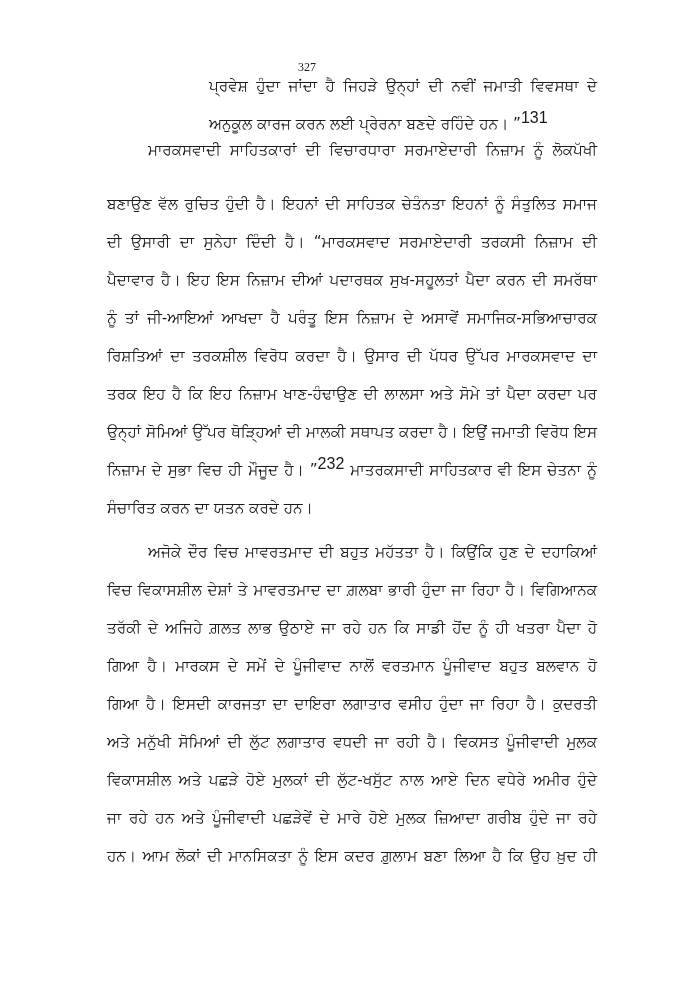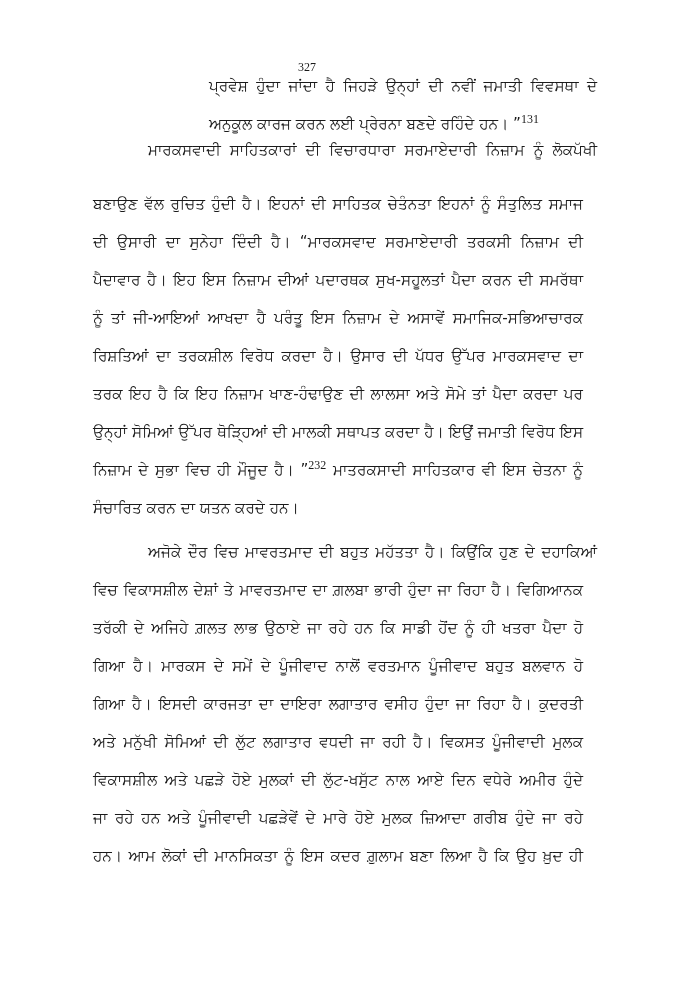--- a/index.html
+++ b/index.html
@@ -1,25 +1,25 @@
 <!DOCTYPE html>
 <html><head>
 <meta charset="utf-8">
 <style>
   html, body { margin: 0; padding: 0; background: #ffffff; }
   body { width: 700px; height: 989px; position: relative; overflow: hidden;
          font-family: "DejaVu Sans", sans-serif; color: #1a1a1a; }
   .page-number { position: absolute; top: 44px; left: 0; width: 614px; text-align: center;
                  font-family: "Liberation Serif", serif; font-size: 12px; margin-top: 16px; }
-  .line { position: absolute; left: 93px; width: 490px; font-size: 15.2px; line-height: 20px;
+  .line { position: absolute; left: 107px; width: 490px; font-size: 15.2px; line-height: 20px;
           white-space: nowrap; text-align: justify; text-align-last: justify; }
   .line.quote { left: 209px; width: 388px; }
   .line.indent { left: 148px; width: 449px; }
   .line.last { text-align-last: left; }
-  sup { font-family: Liberation Serif, serif; font-size: 12px; vertical-align: super; line-height: 0; }
+  sup { font-family: Liberation Sans, sans-serif; font-size: 16px; vertical-align: super; line-height: 0; }
 </style>
 </head>
 <body>
 
 <div>
   <div class="page-number">327</div>
 
   <div class="line quote" style="top:76px"><span>ਪ੍ਰਵੇਸ਼ ਹੁੰਦਾ ਜਾਂਦਾ ਹੈ ਜਿਹੜੇ ਉਨ੍ਹਾਂ ਦੀ ਨਵੀਂ ਜਮਾਤੀ ਵਿਵਸਥਾ ਦੇ</span></div>
   <div class="line quote last" style="top:114px"><span>ਅਨੁਕੂਲ ਕਾਰਜ ਕਰਨ ਲਈ ਪ੍ਰੇਰਨਾ ਬਣਦੇ ਰਹਿੰਦੇ ਹਨ। ”</span><sup>131</sup></div>
 

